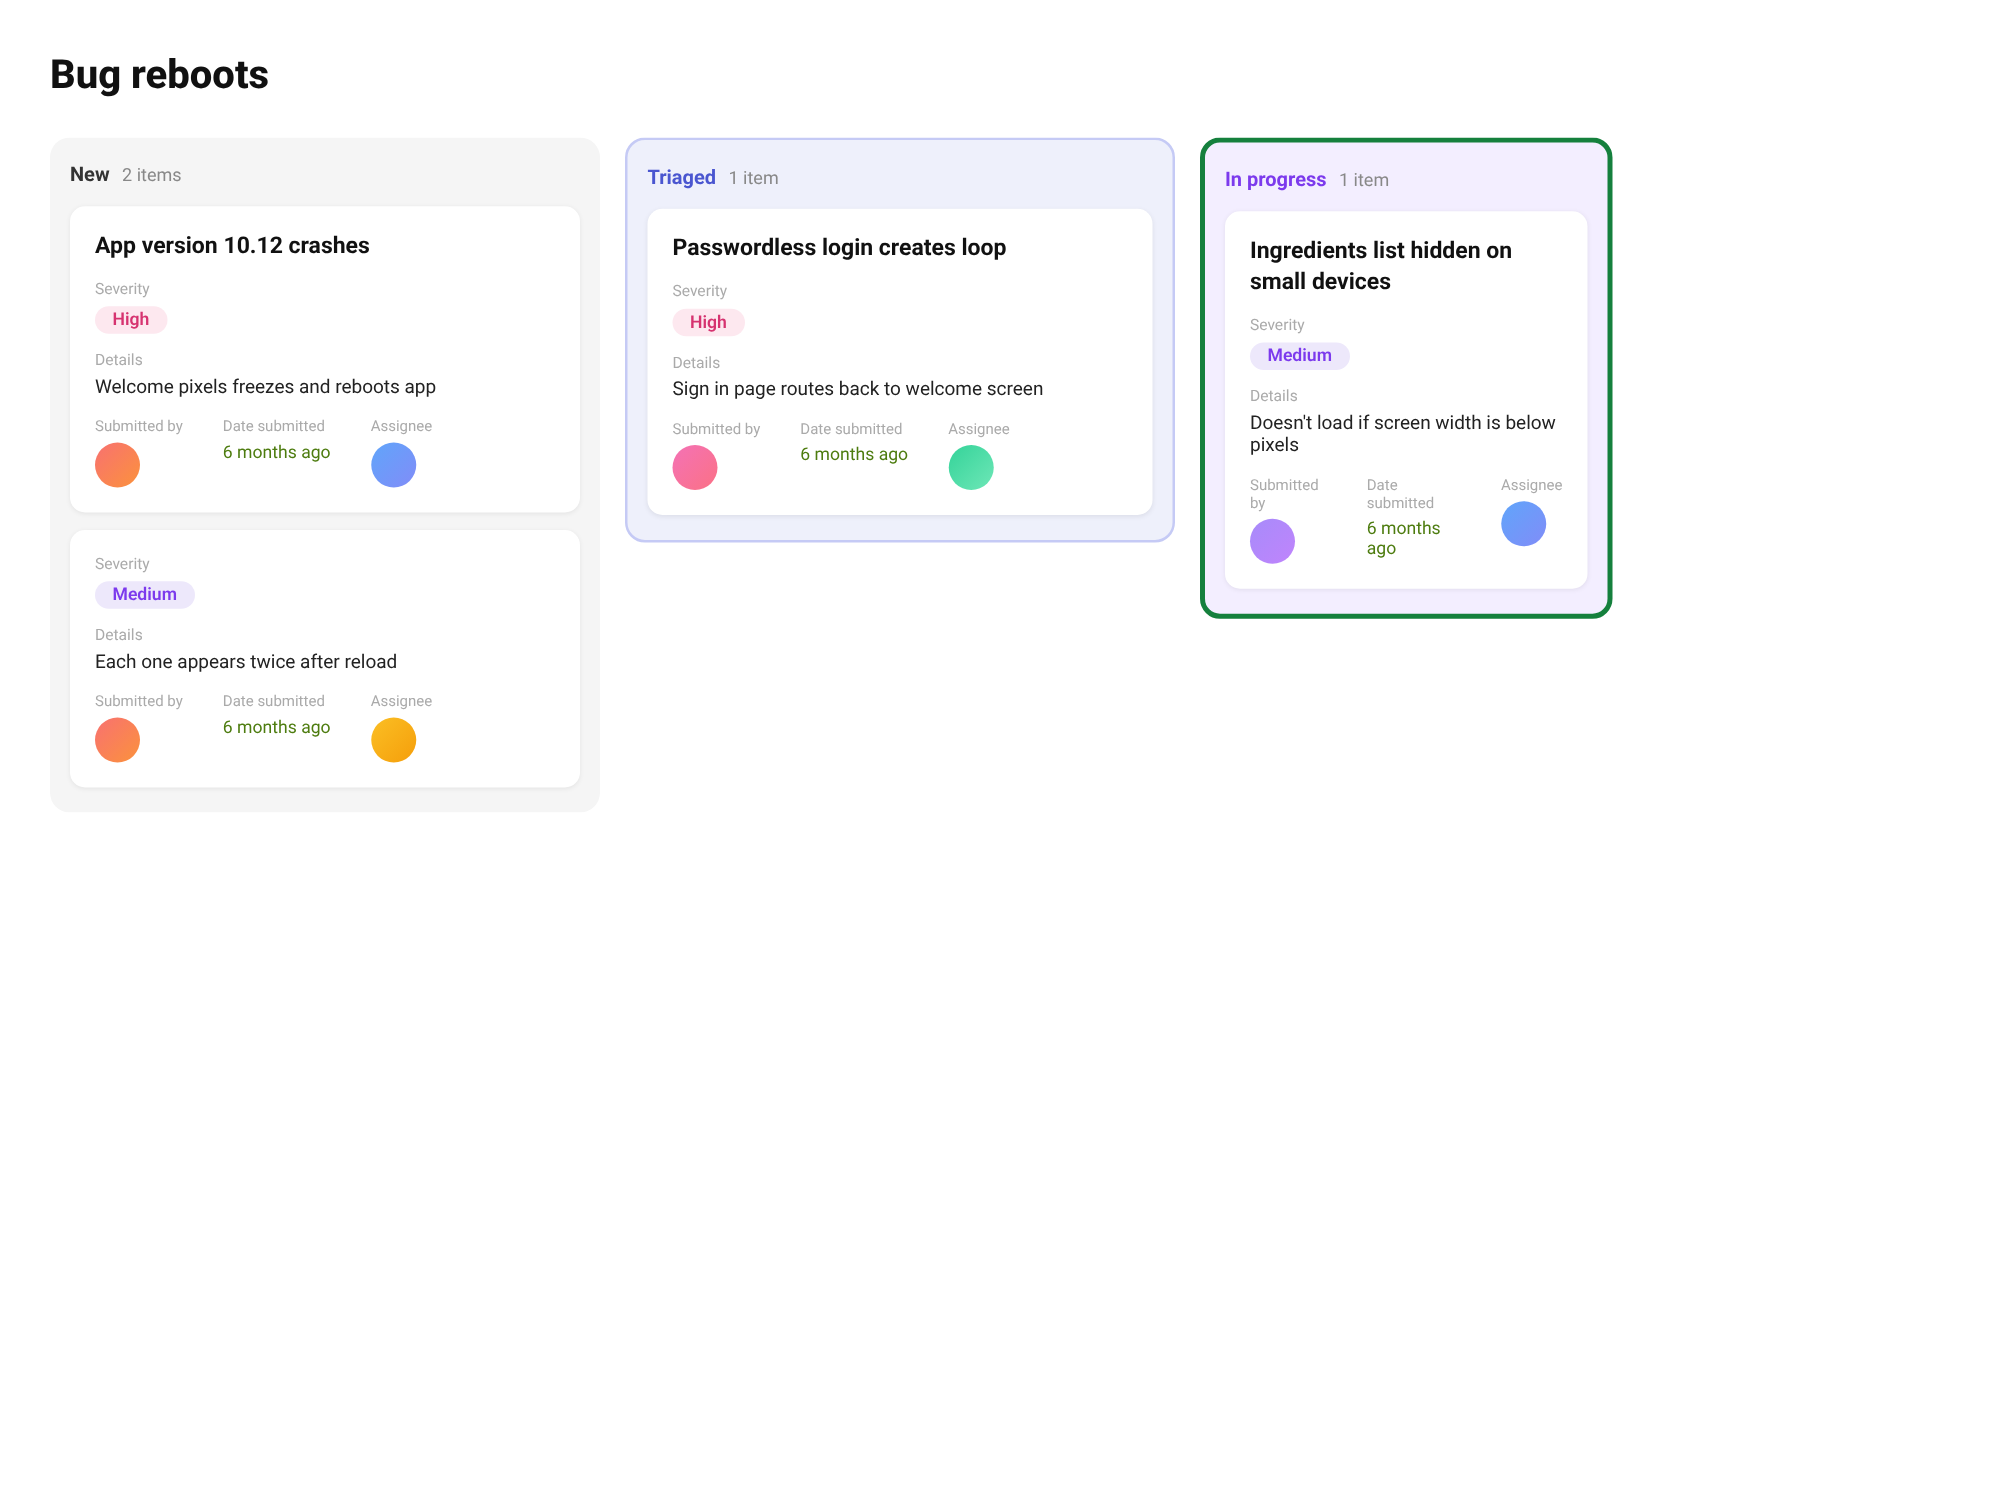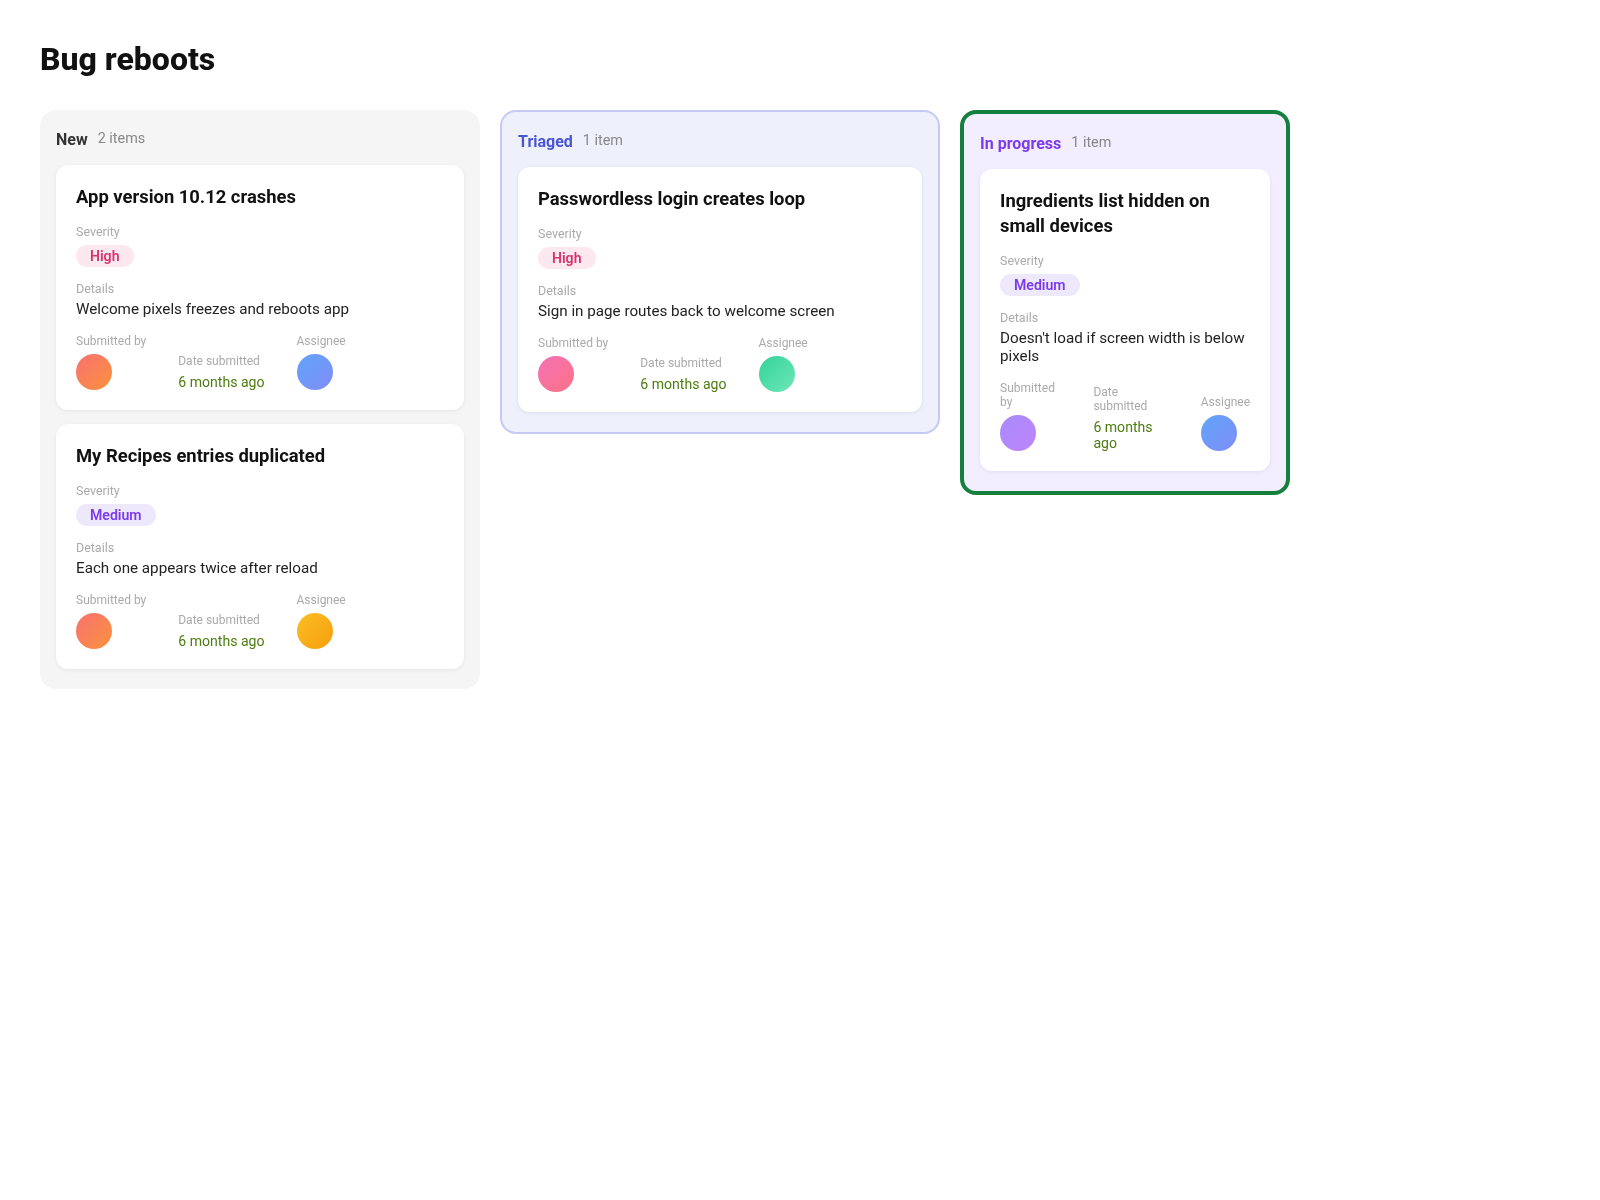--- a/index.html
+++ b/index.html
@@ -34,21 +34,21 @@
     .column-triaged {
       background: #eef0fb;
       border: 2px solid #c5caf5;
     }
     .column-inprogress {
       background: #f3eeff;
       border: 4px solid #15803d;
     }
     .column-header {
       display: flex;
-      align-items: flex-start;
+      align-items: flex-end;
       gap: 10px;
       margin-bottom: 16px;
     }
     .column-title {
       font-size: 1rem;
       font-weight: 700;
       color: #333;
     }
     .column-triaged .column-title {
       color: #4a56d0;
@@ -104,21 +104,21 @@
       margin-bottom: 4px;
     }
     .details-text {
       font-size: 0.95rem;
       color: #222;
       margin-bottom: 16px;
     }
     .card-footer {
       display: flex;
       gap: 32px;
-      align-items: flex-end;
+      align-items: flex-start;
     }
     .footer-group {
       display: flex;
       flex-direction: column;
       gap: 6px;
     }
     .footer-label {
       font-size: 0.75rem;
       color: #aaa;
     }
@@ -172,21 +172,21 @@
           </div>
           <div class="footer-group">
             <div class="footer-label">Date submitted</div>
             <div class="footer-value">6 months ago</div>
           </div>
           <div class="footer-group">
             <div class="footer-label">Assignee</div>
             <div class="avatar avatar-2"></div>
           </div>
         </div></div>
-      <div class="card"><div class="card-title">My Recipes entries duplicated</div><div class="field-label">Severity</div><div class="severity-badge severity-medium">Medium</div><div class="details-label">Details</div><div class="details-text">Each one appears twice after reload</div><div class="card-footer">
+      <div class="card"><div class="field-label">Severity</div><div class="severity-badge severity-medium">Medium</div><div class="details-label">Details</div><div class="details-text">Each one appears twice after reload</div><div class="card-footer">
           <div class="footer-group">
             <div class="footer-label">Submitted by</div>
             <div class="avatar avatar-1"></div>
           </div>
           <div class="footer-group">
             <div class="footer-label">Date submitted</div>
             <div class="footer-value">6 months ago</div>
           </div>
           <div class="footer-group">
             <div class="footer-label">Assignee</div>

